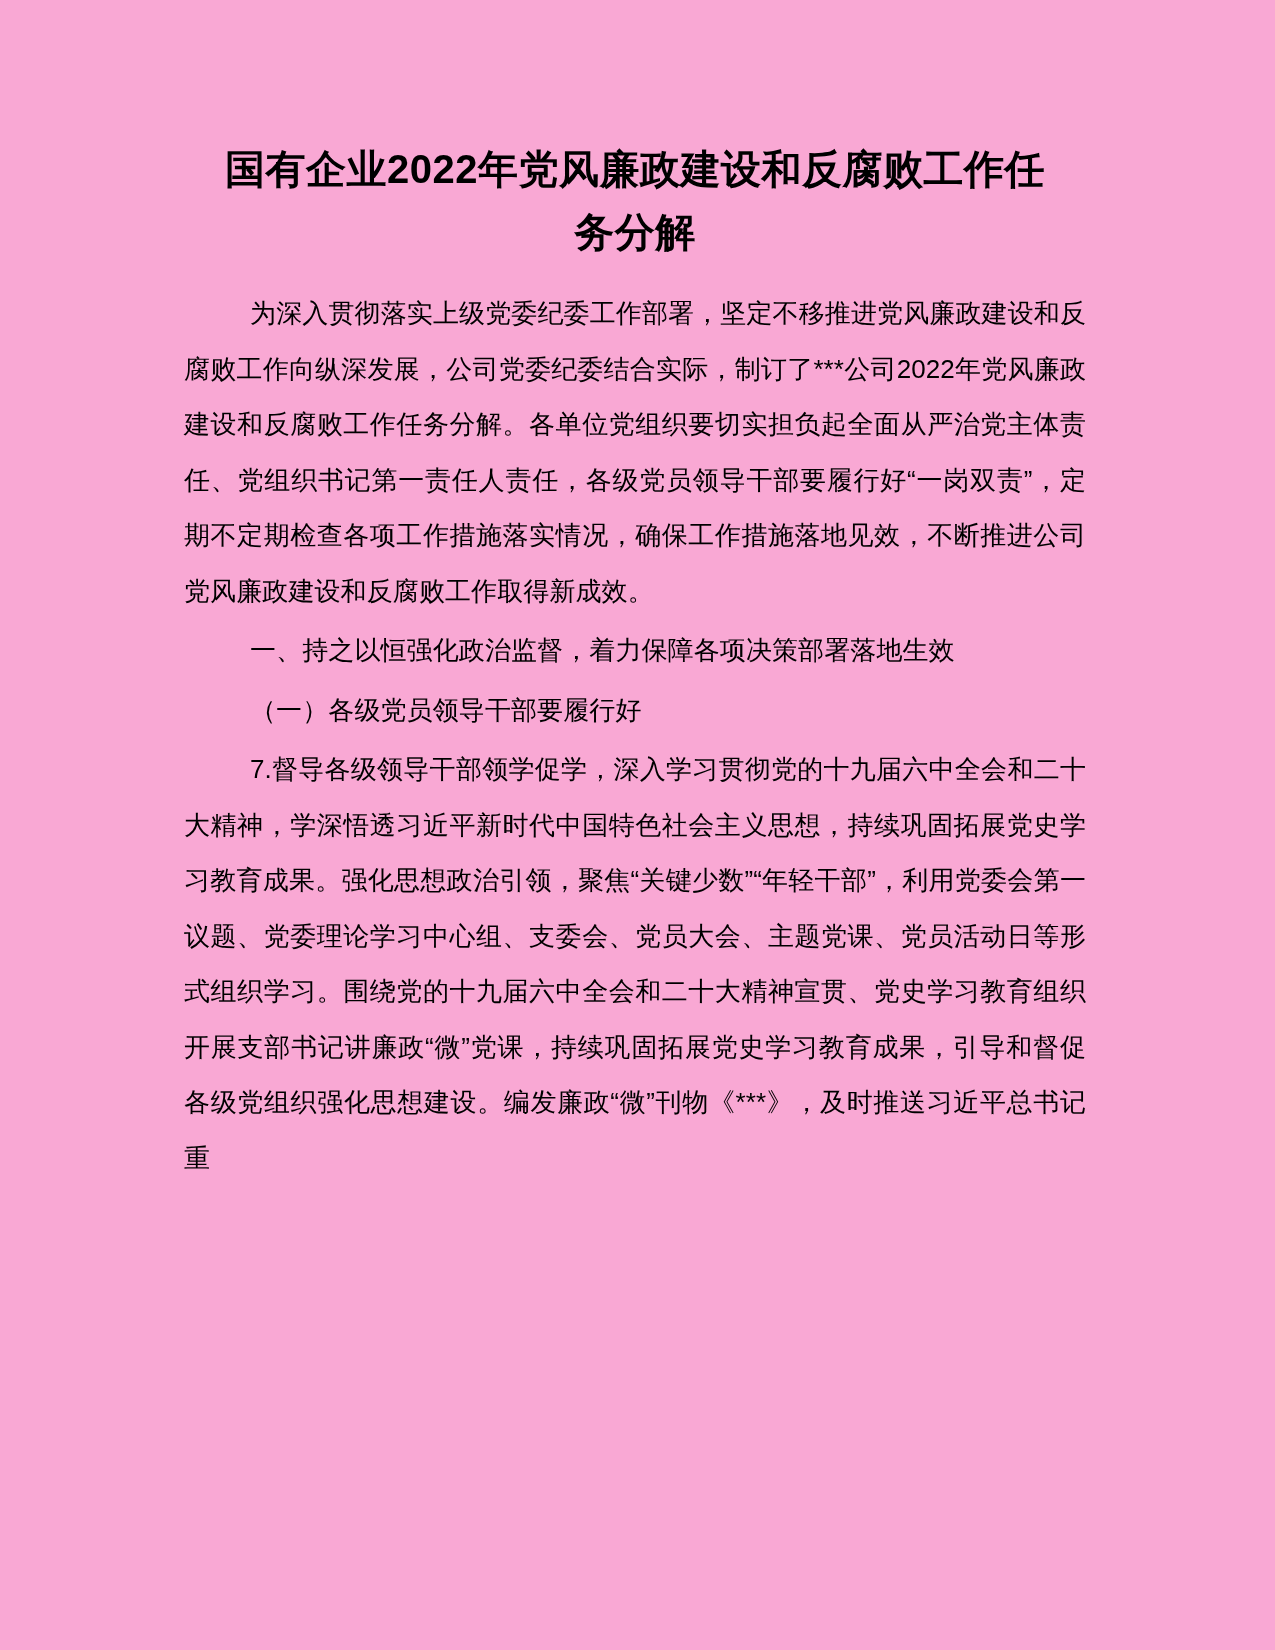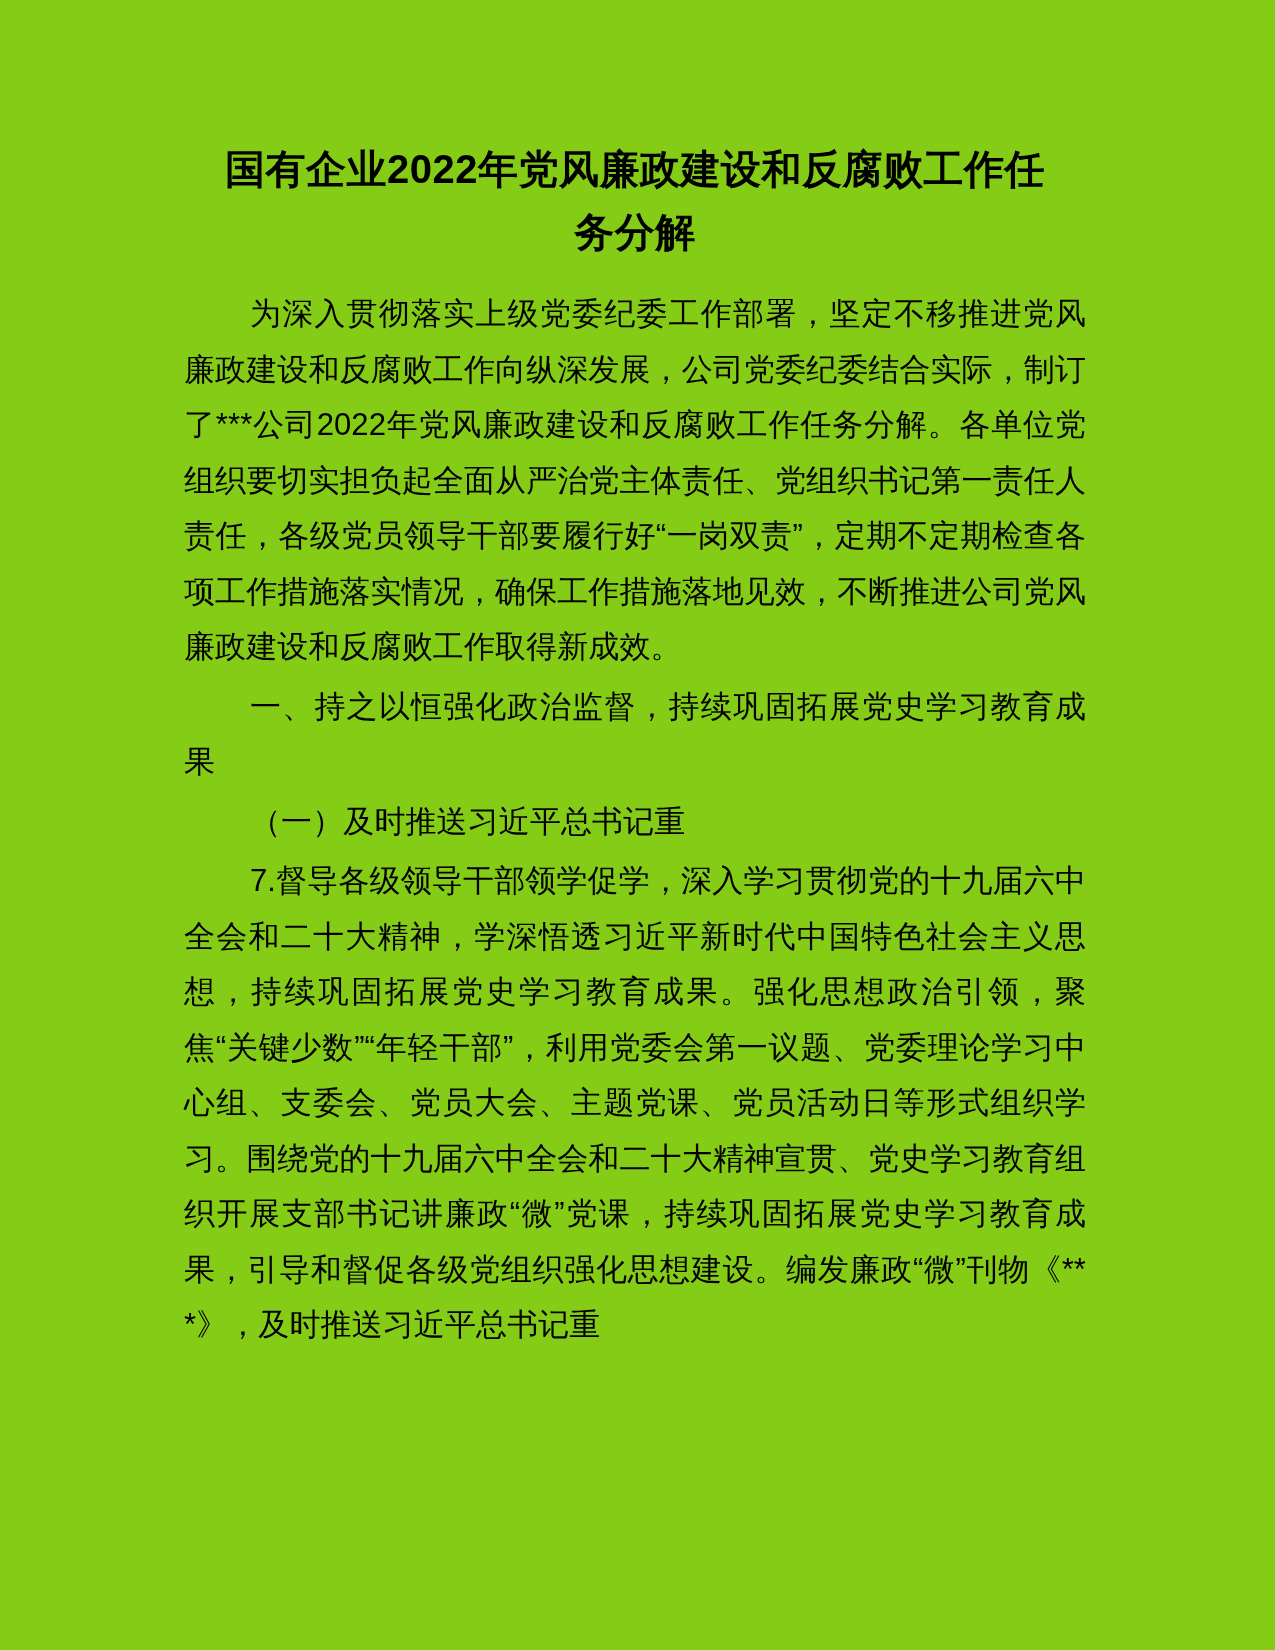--- a/index.html
+++ b/index.html
@@ -13,21 +13,21 @@
     overflow: hidden;
     font-family: "Liberation Sans", "DejaVu Sans", sans-serif;
     color: #000000;
     -webkit-font-smoothing: antialiased;
   }
 
   .page {
     position: relative;
     width: 1275px;
     height: 1650px;
-    background: #84cc16;
+    background: #f9a8d4;
     box-sizing: border-box;
     padding: 4px;
   }
 
   .content {
     position: absolute;
     left: 184px;
     top: 138px;
     width: 902px;
   }
@@ -37,21 +37,21 @@
     font-weight: bold;
     line-height: 63px;
     text-align: center;
     letter-spacing: 0.5px;
     margin: 0 0 22px 0;
     padding: 0 28px;
     box-sizing: border-box;
   }
 
   .para {
-    font-size: 31px;
+    font-size: 26px;
     line-height: 55.5px;
     text-align: justify;
     text-justify: inter-ideograph;
     text-indent: 66px;
     margin: 0 0 4px 0;
     word-break: break-all;
     letter-spacing: 0.1px;
   }
 
   .para.heading-1,
@@ -63,21 +63,21 @@
 <body>
 
 <div class="page">
 
   <div class="content">
 
     <h1 class="doc-title">国有企业2022年党风廉政建设和反腐败工作任务分解</h1>
 
     <p class="para">为深入贯彻落实上级党委纪委工作部署，坚定不移推进党风廉政建设和反腐败工作向纵深发展，公司党委纪委结合实际，制订了***公司2022年党风廉政建设和反腐败工作任务分解。各单位党组织要切实担负起全面从严治党主体责任、党组织书记第一责任人责任，各级党员领导干部要履行好“一岗双责”，定期不定期检查各项工作措施落实情况，确保工作措施落地见效，不断推进公司党风廉政建设和反腐败工作取得新成效。</p>
 
-    <p class="para heading-1">一、持之以恒强化政治监督，持续巩固拓展党史学习教育成果</p>
+    <p class="para heading-1">一、持之以恒强化政治监督，着力保障各项决策部署落地生效</p>
 
-    <p class="para heading-2">（一）及时推送习近平总书记重</p>
+    <p class="para heading-2">（一）各级党员领导干部要履行好</p>
 
     <p class="para">7.督导各级领导干部领学促学，深入学习贯彻党的十九届六中全会和二十大精神，学深悟透习近平新时代中国特色社会主义思想，持续巩固拓展党史学习教育成果。强化思想政治引领，聚焦“关键少数”“年轻干部”，利用党委会第一议题、党委理论学习中心组、支委会、党员大会、主题党课、党员活动日等形式组织学习。围绕党的十九届六中全会和二十大精神宣贯、党史学习教育组织开展支部书记讲廉政“微”党课，持续巩固拓展党史学习教育成果，引导和督促各级党组织强化思想建设。编发廉政“微”刊物《***》，及时推送习近平总书记重</p>
 
   </div>
 
 </div>
 
 </body></html>

